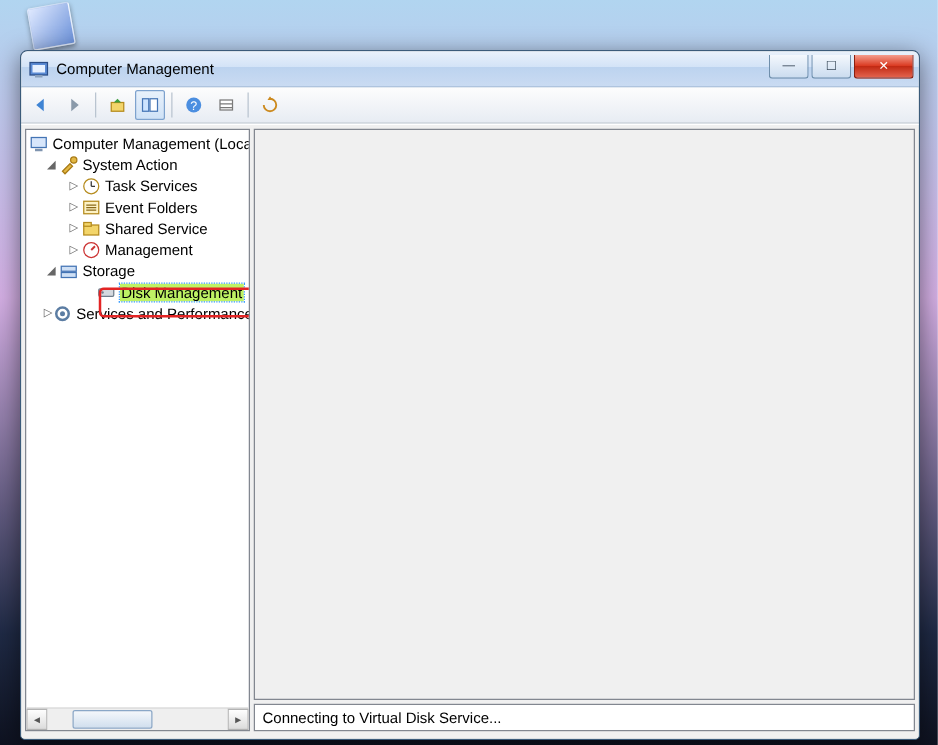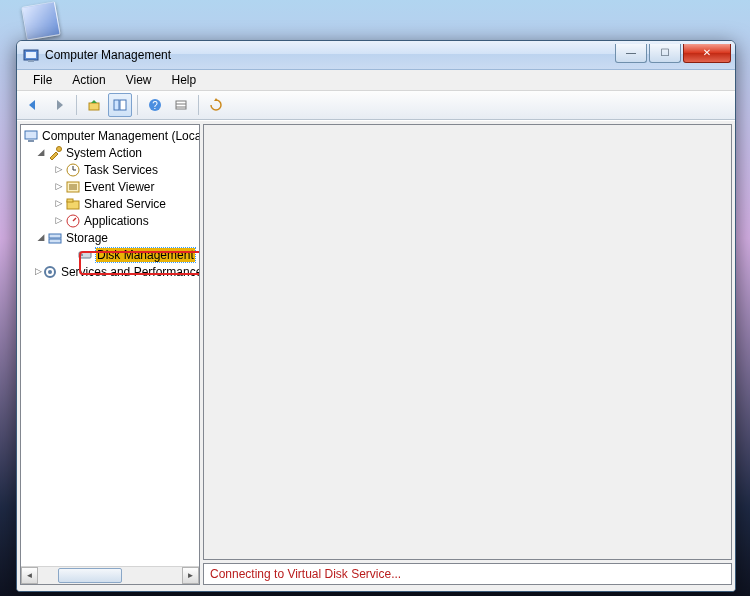--- a/index.html
+++ b/index.html
@@ -174,21 +174,21 @@
   }
   .tree-row .ticon {
     width: 16px;
     height: 16px;
     margin-right: 3px;
     display:inline-flex;align-items:center;justify-content:center;
     flex-shrink:0;
   }
   .tree-row .tlabel { color:#000; }
   .tree-row.selected .tlabel {
-    background: #eab308;
+    background: #bef264;
     outline: 1px dotted #3399ff;
     padding: 0 1px;
   }
   .highlight-outline {
     position: absolute;
     border: 2px solid #e32424;
     border-radius: 4px;
     left: 58px;
     top: 126px;
     width: 122px;
@@ -227,21 +227,21 @@
   .content-area {
     flex:1;
     background:#f0f0f0;
     border:1px solid #828790;
   }
   .statusbar {
     height: 20px;
     background:#fff;
     border:1px solid #828790;
     display:flex;align-items:center;padding-left:6px;
-    color:#b91c1c;
+    color:#000000;
   }
 
   
   svg { display:block; }
 </style>
 </head>
 <body>
 
 <div class="desktop-icon"></div>
 
@@ -256,26 +256,20 @@
         </svg>
     </span>
     <span class="title-text">Computer Management</span>
     <div class="win-btns">
       <div class="win-btn">—</div>
       <div class="win-btn">☐</div>
       <div class="win-btn close">✕</div>
     </div>
   </div>
 
-  <div class="menubar">
-    <span>File</span>
-    <span>Action</span>
-    <span>View</span>
-    <span>Help</span>
-  </div>
 
   <div class="toolbar">
     <div class="tool-btn">
       <svg width="14" height="14">
           <path d="M9 2 L3 7 L9 12 Z" fill="#3f84d4"></path>
         </svg>
     </div>
     <div class="tool-btn">
       <svg width="14" height="14">
           <path d="M5 2 L11 7 L5 12 Z" fill="#8a9aaa"></path>
@@ -359,21 +353,21 @@
         <div class="tree-row" style="padding-left:32px">
           <span class="expander">▷</span>
           <span class="ticon">
               <svg width="16" height="16">
                 <rect x="2" y="3" width="12" height="10" fill="#fdf2c4" stroke="#b58b1d"></rect>
                 <line x1="4" y1="6" x2="12" y2="6" stroke="#8a6a1a"></line>
                 <line x1="4" y1="8" x2="12" y2="8" stroke="#8a6a1a"></line>
                 <line x1="4" y1="10" x2="12" y2="10" stroke="#8a6a1a"></line>
               </svg>
             </span>
-          <span class="tlabel">Event Viewer</span>
+          <span class="tlabel">Event Folders</span>
         </div>
 
         <div class="tree-row" style="padding-left:32px">
           <span class="expander">▷</span>
           <span class="ticon">
               <svg width="16" height="16">
                 <rect x="2" y="5" width="12" height="8" fill="#f3d56a" stroke="#b58b1d"></rect>
                 <rect x="2" y="3" width="6" height="3" fill="#f3d56a" stroke="#b58b1d"></rect>
               </svg>
             </span>
@@ -381,21 +375,21 @@
         </div>
 
         <div class="tree-row" style="padding-left:32px">
           <span class="expander">▷</span>
           <span class="ticon">
               <svg width="16" height="16">
                 <circle cx="8" cy="8" r="6" fill="#fff" stroke="#c33"></circle>
                 <line x1="8" y1="8" x2="11" y2="5" stroke="#c33" stroke-width="1.5"></line>
               </svg>
             </span>
-          <span class="tlabel">Applications</span>
+          <span class="tlabel">Management</span>
         </div>
 
 
         <div class="tree-row" style="padding-left:14px">
           <span class="expander">◢</span>
           <span class="ticon">
               <svg width="16" height="16">
                 <rect x="2" y="4" width="12" height="4" fill="#cfe0f5" stroke="#4374b4"></rect>
                 <rect x="2" y="9" width="12" height="4" fill="#cfe0f5" stroke="#4374b4"></rect>
               </svg>

